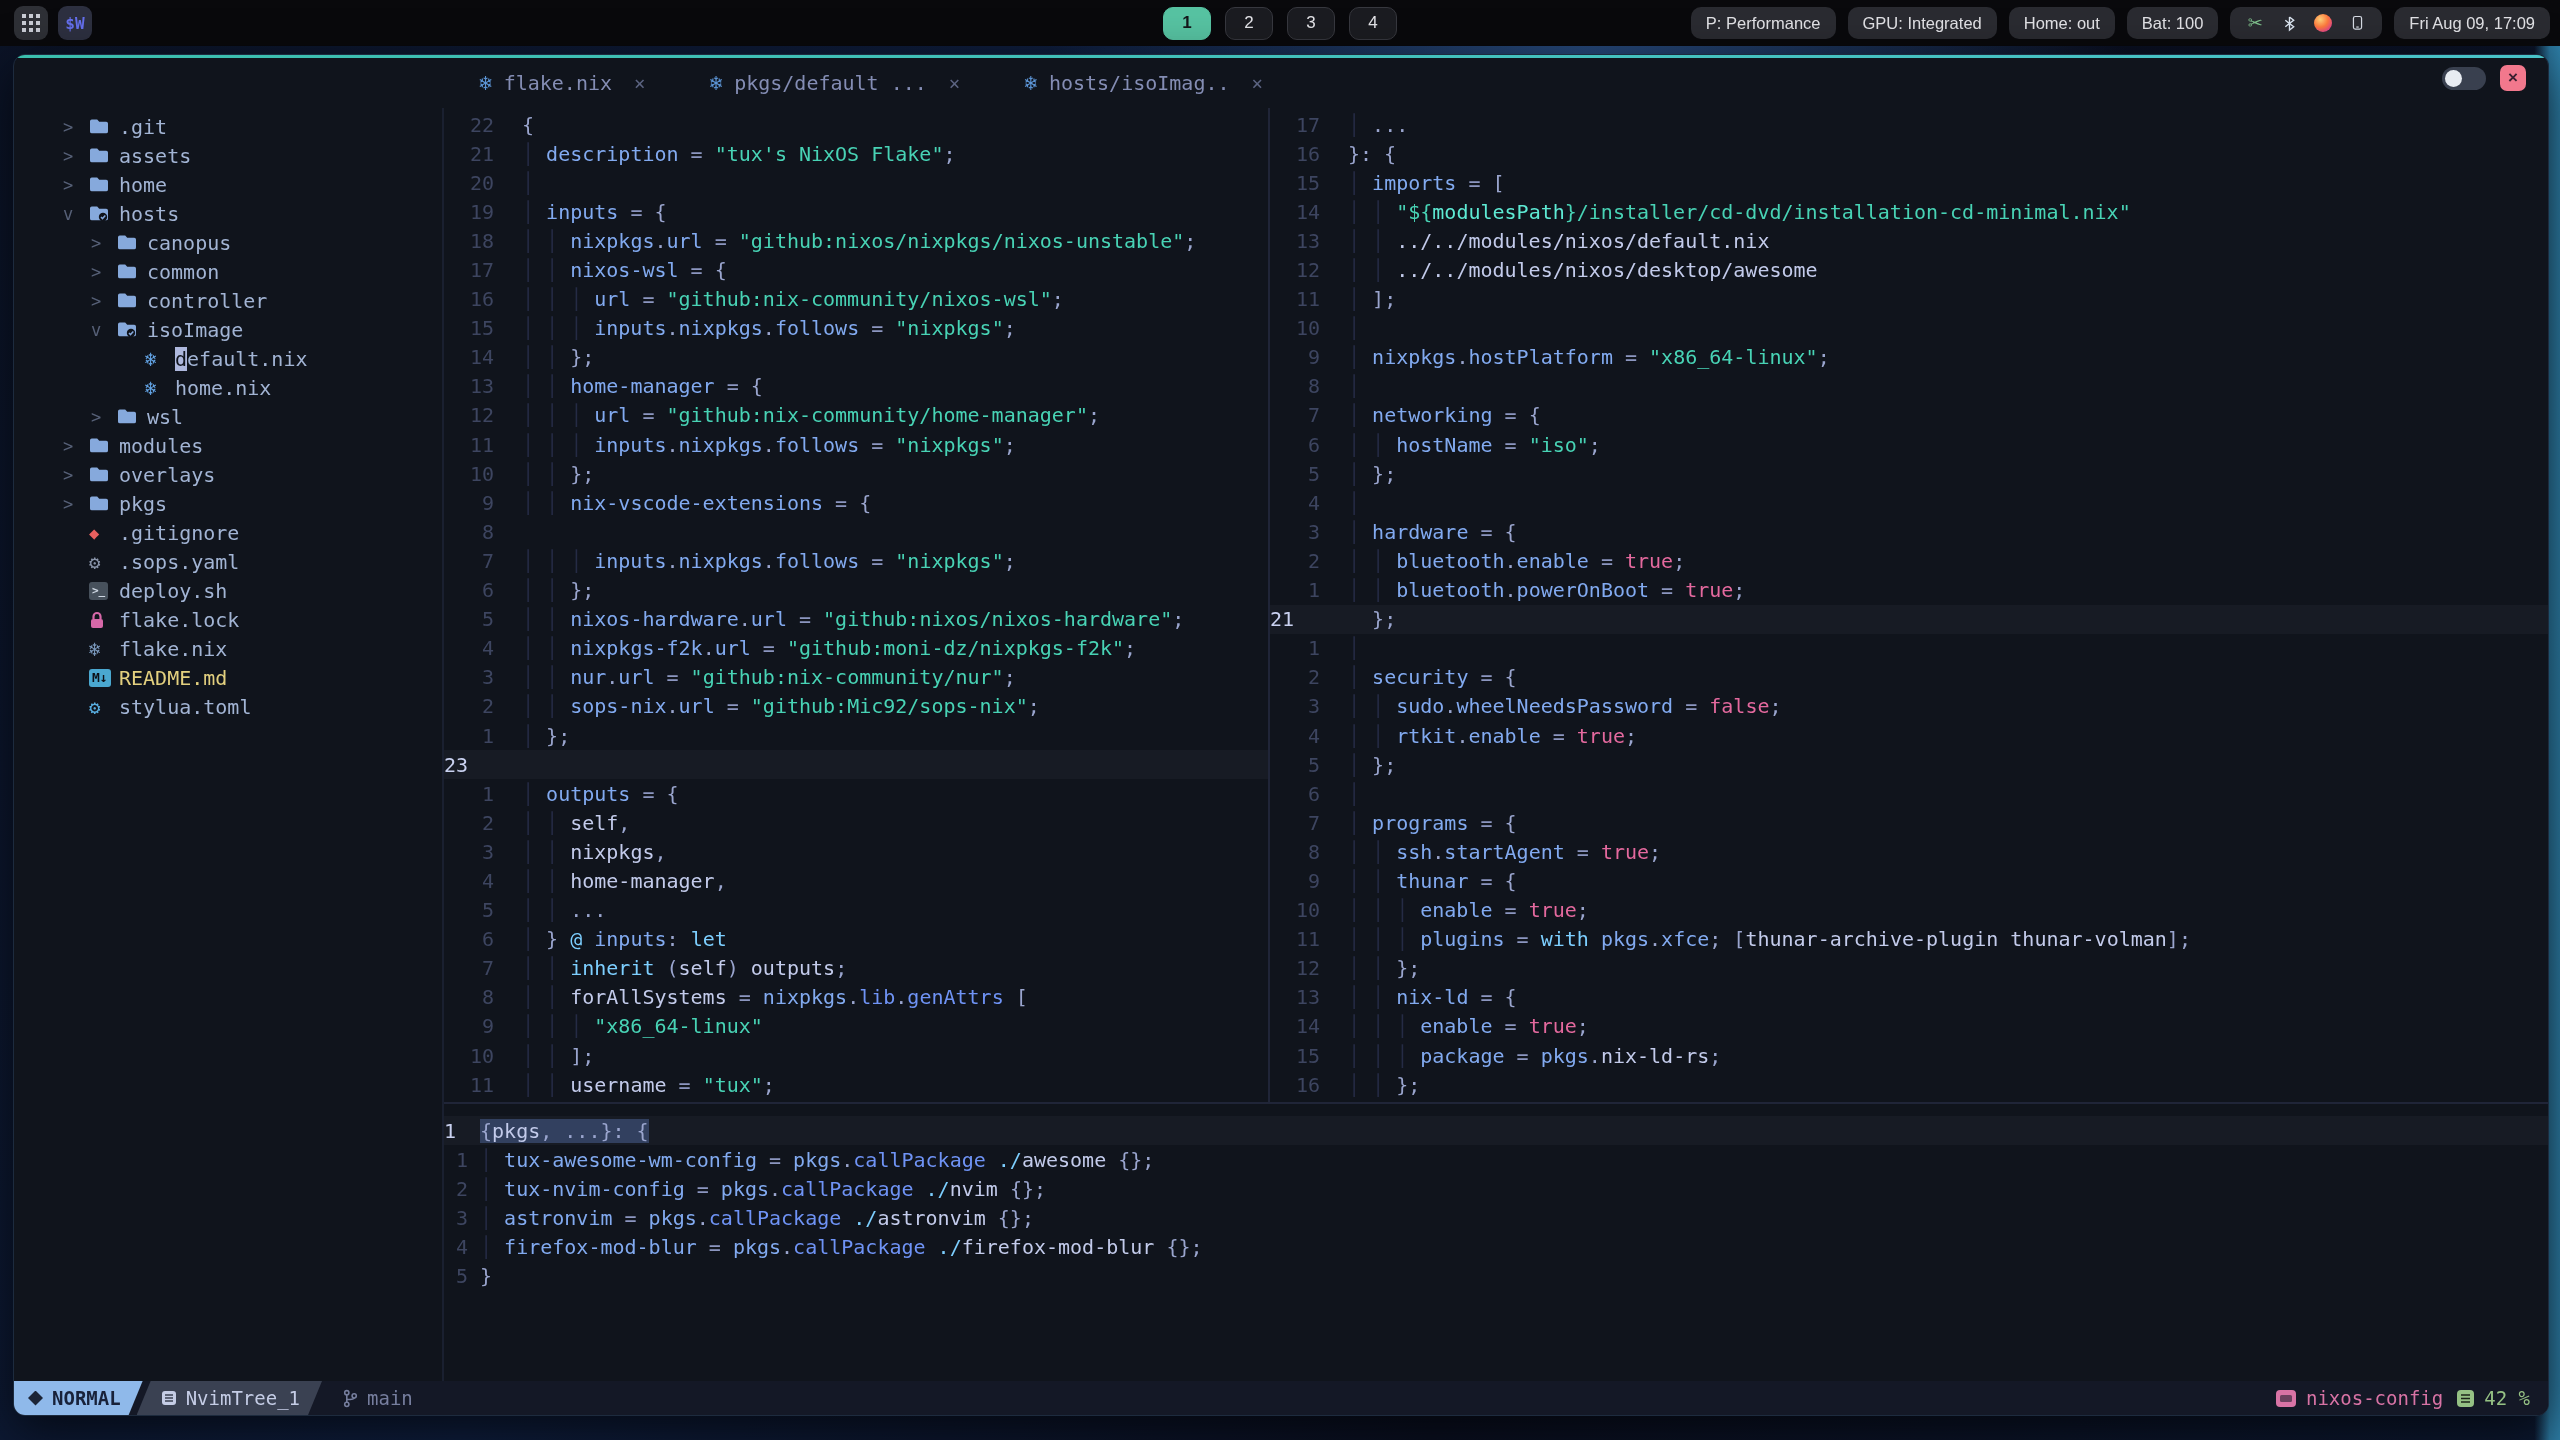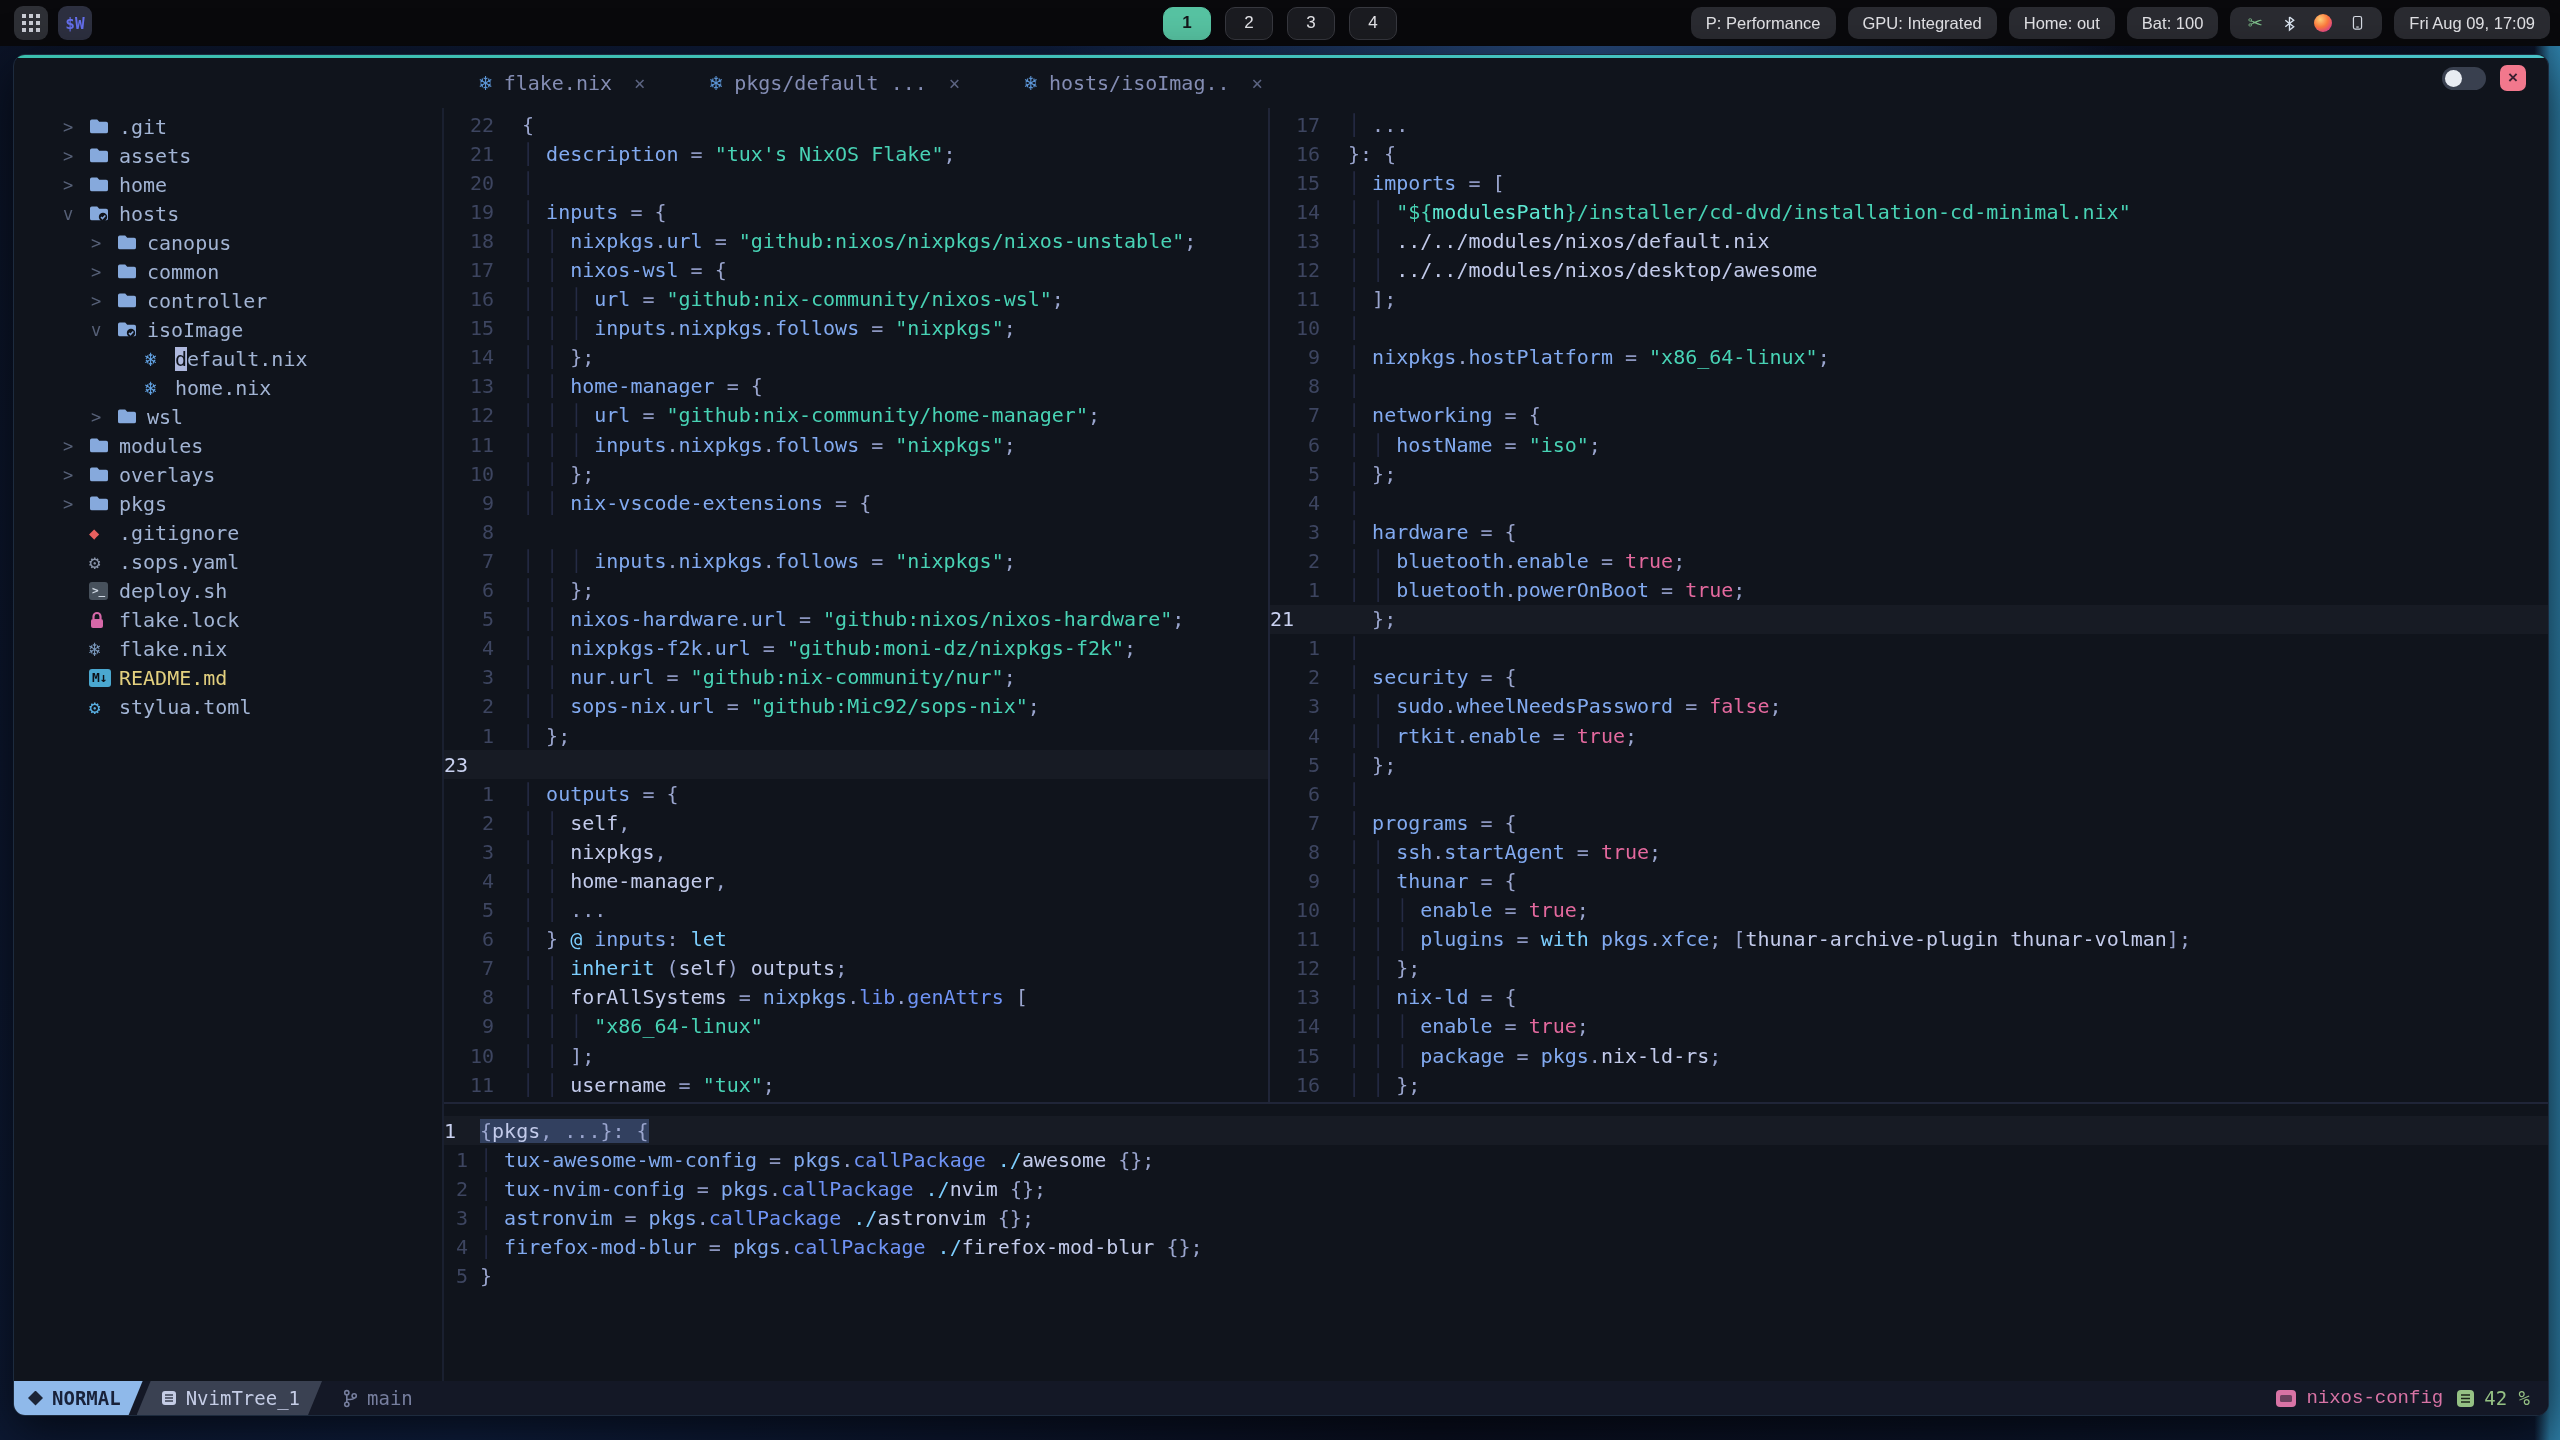--- a/index.html
+++ b/index.html
@@ -69,21 +69,21 @@
   
   .statusline{position:absolute;left:0;bottom:0;width:100%;height:34px;background:#141826;display:flex;align-items:stretch;
       font:19px "DejaVu Sans Mono",monospace;}
   .seg{display:flex;align-items:center;gap:9px;padding:0 22px 0 14px;}
   .seg-mode{background:#8fb9ea;color:#18223a;font-weight:bold;clip-path:polygon(0 0,100% 0,calc(100% - 14px) 100%,0 100%);text-align:center;}
   .seg-buf{background:#3a4152;color:#c5cde6;margin-left:-6px;clip-path:polygon(14px 0,100% 0,calc(100% - 14px) 100%,0 100%);padding-left:24px;}
   .vimico{display:inline-block;width:15px;height:15px;background:#1b2436;clip-path:polygon(50% 0,100% 50%,50% 100%,0 50%);}
   .bufico{display:inline-flex;}
   .branch{display:flex;align-items:center;gap:8px;color:#767e9e;margin-left:20px;}
   .sl-right{margin-left:auto;display:flex;align-items:center;gap:14px;padding-right:18px;}
-  .proj{color:#d873a5;display:flex;align-items:center;gap:10px;font-family:Liberation Mono, monospace;}
+  .proj{color:#d873a5;display:flex;align-items:center;gap:10px;}
   .scroll{color:#95c184;display:flex;align-items:center;gap:10px;margin-left:0;}
   svg{display:block;}
 </style>
 </head>
 <body>
 
 <div class="screen">
 
   <div class="topbar">
     <div class="tb-left">

